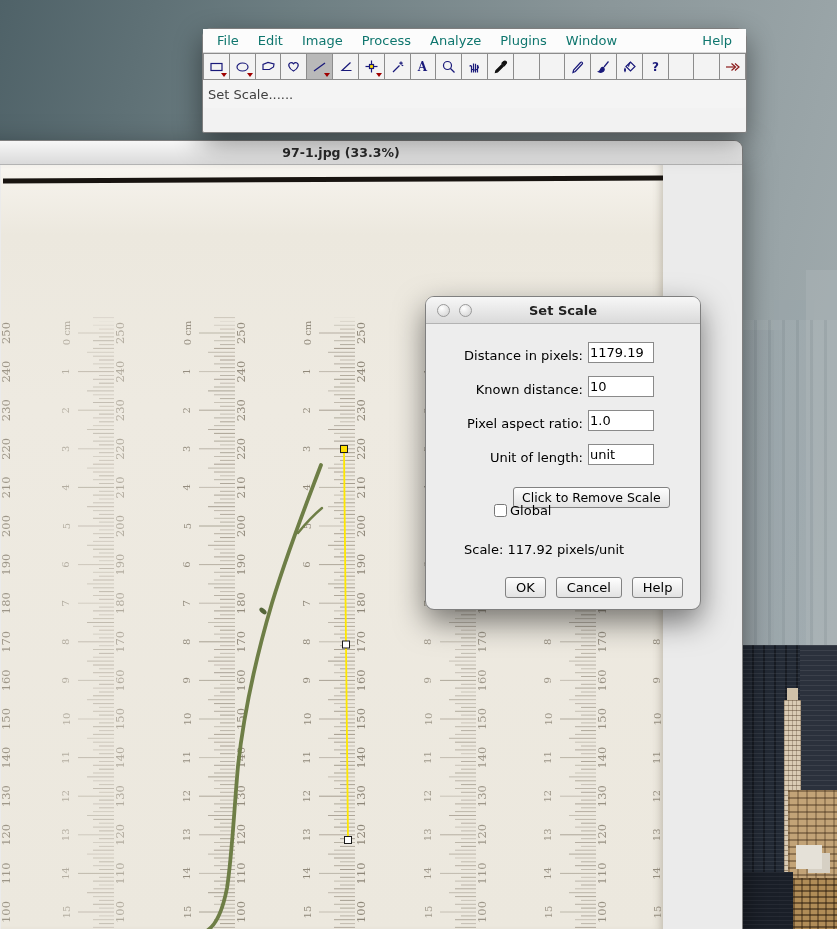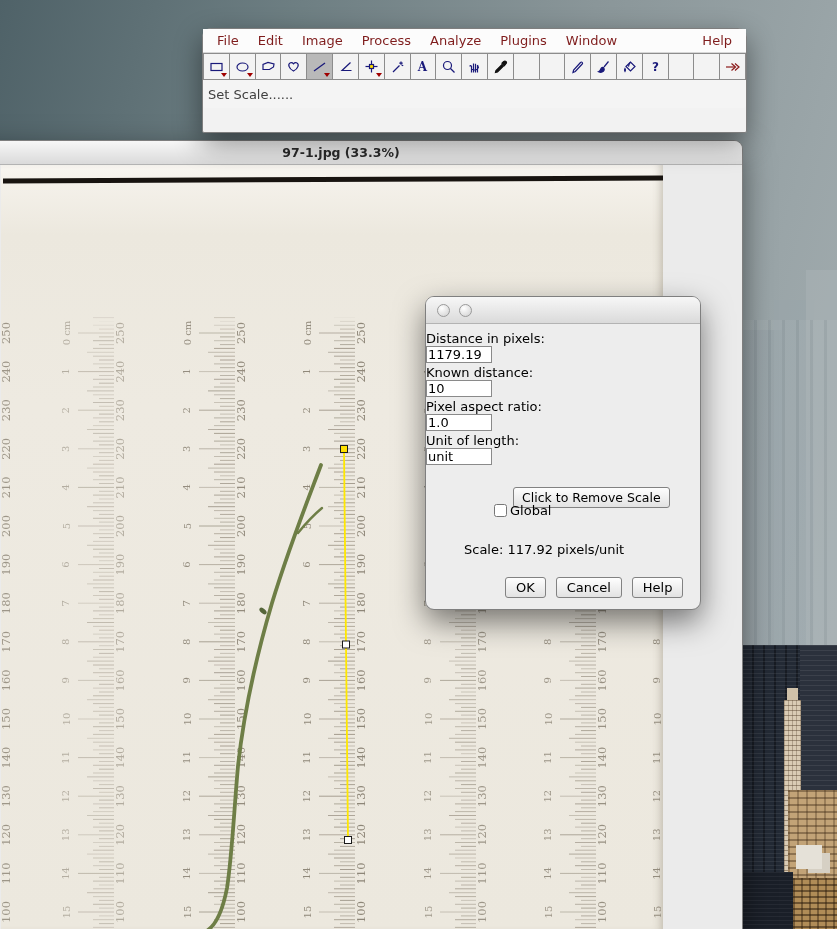--- a/index.html
+++ b/index.html
@@ -41,21 +41,21 @@
   .lights{display:flex;gap:9px;padding-left:11px;position:absolute;left:0;top:0;bottom:0;align-items:center;}
   .light{width:13px;height:13px;border-radius:50%;border:1px solid #9a9a9a;
     background:radial-gradient(circle at 35% 30%,#ffffff,#cfcfcf);}
   .tb-title{flex:1;text-align:center;font-size:13px;font-weight:bold;color:#222;}
 
   
   .imagej-window{position:absolute;left:202px;top:28px;width:545px;height:105px;z-index:30;
     background:#f2f2f2;border:1px solid #7e7e7e;border-radius:9px 9px 2px 2px;
     box-shadow:0 10px 28px rgba(0,0,0,.45);}
   .menubar{display:flex;align-items:center;gap:19px;height:24px;padding:0 14px;
-    background:#fcfcfc;border-bottom:1px solid #d7d7d7;font-size:13px;color:#7f1d1d;}
+    background:#fcfcfc;border-bottom:1px solid #d7d7d7;font-size:13px;color:#0f766e;}
   .menu-item{cursor:default;}
   .push-right{margin-left:auto;}
   .toolbar{display:flex;height:27px;background:#e9e9e9;}
   .tool{flex:1 1 0;position:relative;display:flex;align-items:center;justify-content:center;
     background:#f3f3f3;border:1px solid #8c8c8c;border-left:none;}
   .tool:first-child{border-left:1px solid #8c8c8c;}
   .tool.selected{background:#b9b9b9;}
   .tool.dropdown::after{content:'';position:absolute;right:2px;bottom:2px;width:0;height:0;
     border-left:3px solid transparent;border-right:3px solid transparent;border-top:4px solid #a00000;}
   .statusbar{height:28px;display:flex;align-items:center;padding:0 5px;
@@ -74,21 +74,21 @@
   .scan svg{position:absolute;left:0;top:0;}
   .cm{font-family:"DejaVu Serif",serif;font-size:10px;fill:#857d6e;text-anchor:middle;dominant-baseline:middle;}
   .mm{font-family:"DejaVu Serif",serif;font-size:11.5px;fill:#837b6c;text-anchor:middle;dominant-baseline:middle;}
 
   
   .dialog{position:absolute;left:425px;top:296px;width:276px;height:314px;z-index:40;
     background:#ededed;border:1px solid #7f7f7f;border-radius:9px;
     box-shadow:0 12px 30px rgba(0,0,0,.5);font-size:13px;color:#000;}
   .dialog .titlebar{height:27px;border-radius:8px 8px 0 0;}
   .dfields{position:absolute;top:40px;left:0;right:46px;}
-  .drow{display:flex;justify-content:flex-end;align-items:flex-start;height:26px;margin-bottom:8px;flex-direction:column;}
+  .drow{display:flex;justify-content:flex-end;align-items:flex-end;height:26px;margin-bottom:8px;}
   .dlabel{margin-right:5px;}
   .dinput{width:66px;height:21px;border:1px solid #8a8a8a;background:#fff;
     font:13px "DejaVu Sans",sans-serif;padding:0 1px;}
   .btn{font:13px "DejaVu Sans",sans-serif;color:#000;padding:2px 10px;
     background:linear-gradient(#fefefe,#e2e2e2);border:1px solid #828282;border-radius:3px;}
   .remove-btn{position:absolute;left:87px;top:190px;padding:2px 8px;font-size:12.5px;}
   .global-row{position:absolute;left:68px;top:206px;display:flex;align-items:center;gap:3px;}
   .global-row input{width:13px;height:13px;margin:0;}
   .scale-text{position:absolute;left:38px;top:245px;}
   .dbuttons{position:absolute;left:79px;top:280px;display:flex;gap:10px;}
@@ -1610,20 +1610,21 @@
       <span>Set Scale......</span>
     </div>
   </div>
 
   <div class="dialog">
     <div class="titlebar">
       <span class="lights">
         <span class="light"></span>
         <span class="light"></span>
       </span>
+      <span class="tb-title">Set Scale</span>
     </div>
     <div class="dfields" id="dialog-fields">
         <div class="drow">
           <label class="dlabel">Distance in pixels:</label>
           <input class="dinput" value="1179.19" style="">
         </div>
         <div class="drow">
           <label class="dlabel">Known distance:</label>
           <input class="dinput" value="10" style="">
         </div>

